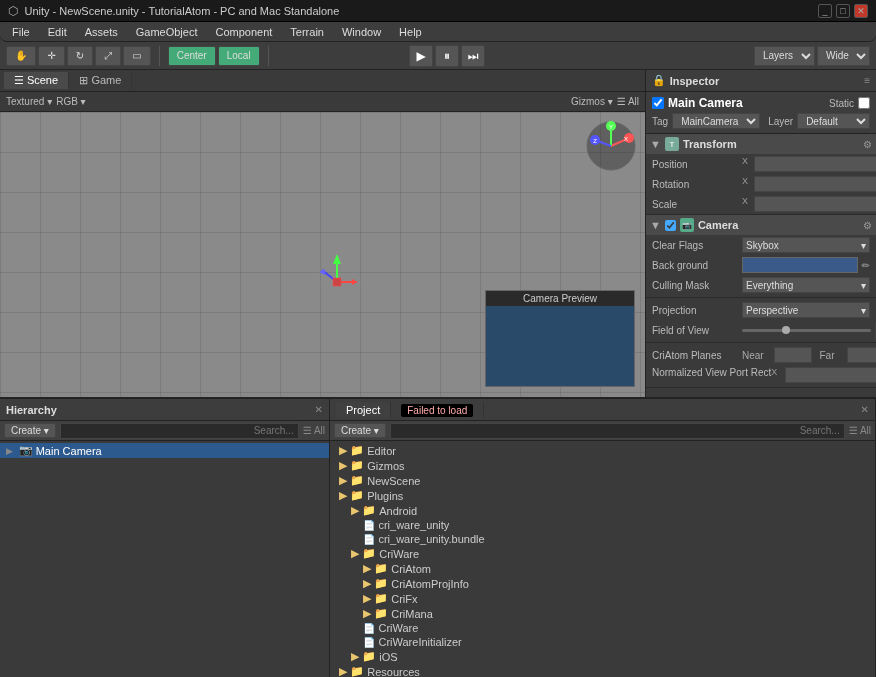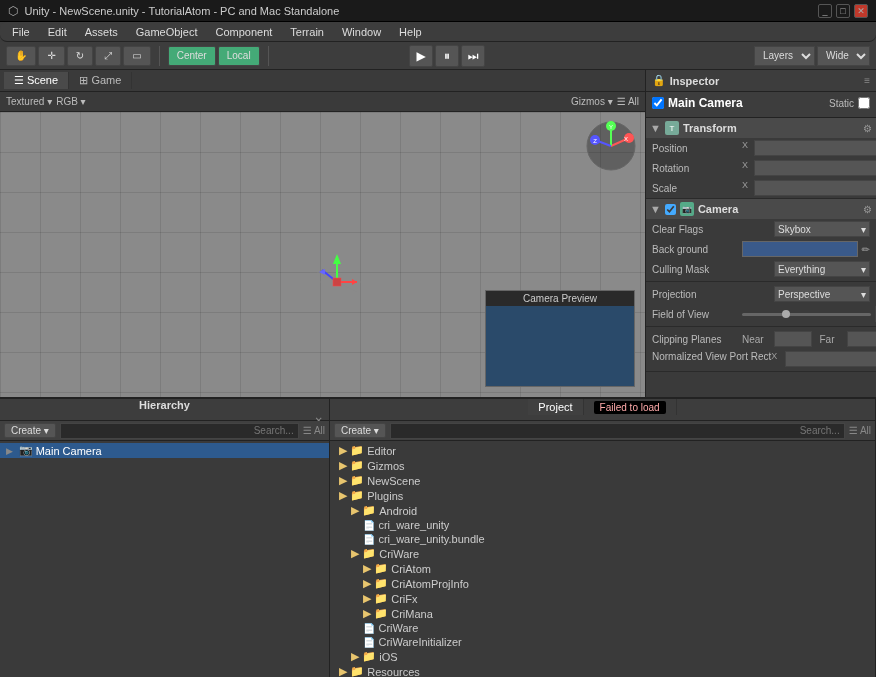--- a/index.html
+++ b/index.html
@@ -54,36 +54,36 @@
     .component-title { font-size: 11px; font-weight: bold; color: #ddd; flex: 1; }
     .component-settings { font-size: 10px; color: #999; display: flex; gap: 2px; }
 
     .inspector-field { display: flex; align-items: center; padding: 2px 6px; min-height: 18px; }
     .field-label { color: #bbb; font-size: 10px; width: 90px; flex-shrink: 0; }
     .field-value { flex: 1; display: flex; gap: 2px; align-items: center; }
     .field-input { background: #555; border: 1px solid #444; color: #ddd; padding: 1px 3px; font-size: 10px; height: 16px; flex: 1; min-width: 0; }
     .xyz-group { display: flex; gap: 2px; flex: 1; }
     .xyz-label { color: #999; font-size: 9px; width: 10px; }
     .color-swatch { width: 100%; height: 16px; background: #3a5a8a; border: 1px solid #666; cursor: pointer; }
-    .dropdown-field { background: #555; border: 1px solid #444; color: #ddd; padding: 1px 3px; font-size: 10px; height: 16px; flex: 1; display: flex; align-items: center; justify-content: space-between; cursor: pointer; margin-left: 32px; }
+    .dropdown-field { background: #555; border: 1px solid #444; color: #ddd; padding: 1px 3px; font-size: 10px; height: 16px; flex: 1; display: flex; align-items: center; justify-content: space-between; cursor: pointer; }
 
     
     .camera-main-header { background: #3d3d3d; padding: 4px 6px; border-bottom: 1px solid #222; }
     .camera-name-row { display: flex; align-items: center; gap: 4px; margin-bottom: 3px; }
     .camera-checkbox { width: 12px; height: 12px; }
     .camera-name { font-size: 12px; color: #fff; font-weight: bold; flex: 1; }
     .camera-static { font-size: 10px; color: #bbb; }
     .camera-tag-row { display: flex; align-items: center; gap: 4px; font-size: 10px; color: #bbb; }
     .tag-dropdown { background: #555; border: 1px solid #444; color: #ddd; padding: 1px 4px; font-size: 10px; height: 16px; flex: 1; }
 
     
     #bottom-area { height: 280px; display: flex; border-top: 2px solid #222; }
     #hierarchy { width: 330px; background: #3a3a3a; border-right: 1px solid #222; display: flex; flex-direction: column; }
     #project { flex: 1; background: #3a3a3a; border-right: 1px solid #222; display: flex; flex-direction: column; }
-    .panel-header { background: #3d3d3d; height: 22px; display: flex; align-items: center; padding: 0 6px; border-bottom: 1px solid #222; gap: 4px; flex-direction: column; }
+    .panel-header { background: #3d3d3d; height: 22px; display: flex; align-items: center; padding: 0 6px; border-bottom: 1px solid #222; gap: 4px; }
     .panel-title { font-size: 11px; font-weight: bold; color: #ddd; }
     .panel-close { font-size: 10px; color: #888; cursor: pointer; margin-left: auto; }
     .panel-toolbar { background: #404040; height: 20px; display: flex; align-items: center; padding: 0 4px; border-bottom: 1px solid #222; gap: 4px; }
     .panel-btn { background: #555; border: 1px solid #444; color: #ddd; padding: 1px 6px; font-size: 10px; cursor: pointer; border-radius: 2px; }
     .search-box { background: #2a2a2a; border: 1px solid #444; color: #ddd; padding: 1px 4px; font-size: 10px; height: 16px; flex: 1; text-align: right; }
     .tree-content { flex: 1; overflow-y: auto; padding: 2px 0; }
     .tree-item { padding: 1px 6px; font-size: 11px; color: #ccc; cursor: pointer; white-space: nowrap; display: flex; align-items: center; gap: 3px; }
     .tree-item.selected { background: #2d5a8e; color: #fff; }
     .folder-icon { color: #e8c56e; font-size: 11px; }
     .file-icon { color: #aaa; font-size: 10px; }
@@ -227,20 +227,30 @@
         <span style="margin-left:auto; font-size:10px; color:#888; cursor:pointer;">≡</span>
       </div>
 
       <div class="camera-main-header">
         <div class="camera-name-row">
           <input type="checkbox" checked="" class="camera-checkbox" style="">
           <span class="camera-name">Main Camera</span>
           <span class="camera-static">Static</span>
           <input type="checkbox" class="camera-checkbox" style="">
         </div>
+        <div class="camera-tag-row">
+          <span>Tag</span>
+          <select class="tag-dropdown">
+            <option>MainCamera</option>
+          </select>
+          <span style="margin-left:4px;">Layer</span>
+          <select class="tag-dropdown">
+            <option>Default</option>
+          </select>
+        </div>
       </div>
 
       <div class="inspector-section">
         <div class="inspector-component-header">
           <span style="color:#aaa;">▼</span>
           <div class="component-icon" style="background:#7a9; color:#fff;">T</div>
           <span class="component-title">Transform</span>
           <div class="component-settings">
             <span style="cursor:pointer;">⚙</span>
           </div>
@@ -322,21 +332,21 @@
           <span class="field-label">Field of View</span>
           <div class="slider-container">
             <input type="range" class="mini-slider" min="1" max="179" value="60" style="">
             <input class="field-input" type="text" style="width: 30px;">
           </div>
         </div>
 
         <div class="insp-divider"></div>
 
         <div class="inspector-field">
-          <span class="field-label">Clipping Planes</span>
+          <span class="field-label">CriAtom Planes</span>
           <div class="field-value">
             <span style="color:#aaa;font-size:10px;width:30px;">Near</span>
             <input class="field-input" type="text" style="width: 35px;">
             <span style="color:#aaa;font-size:10px;width:25px;margin-left:6px;">Far</span>
             <input class="field-input" type="text" style="width: 40px;">
           </div>
         </div>
 
         <div class="inspector-field" style="flex-direction:row; align-items:flex-start; padding:2px 6px;">
           <span class="field-label" style="width:auto;margin-bottom:2px;">Normalized View Port Rect</span>

